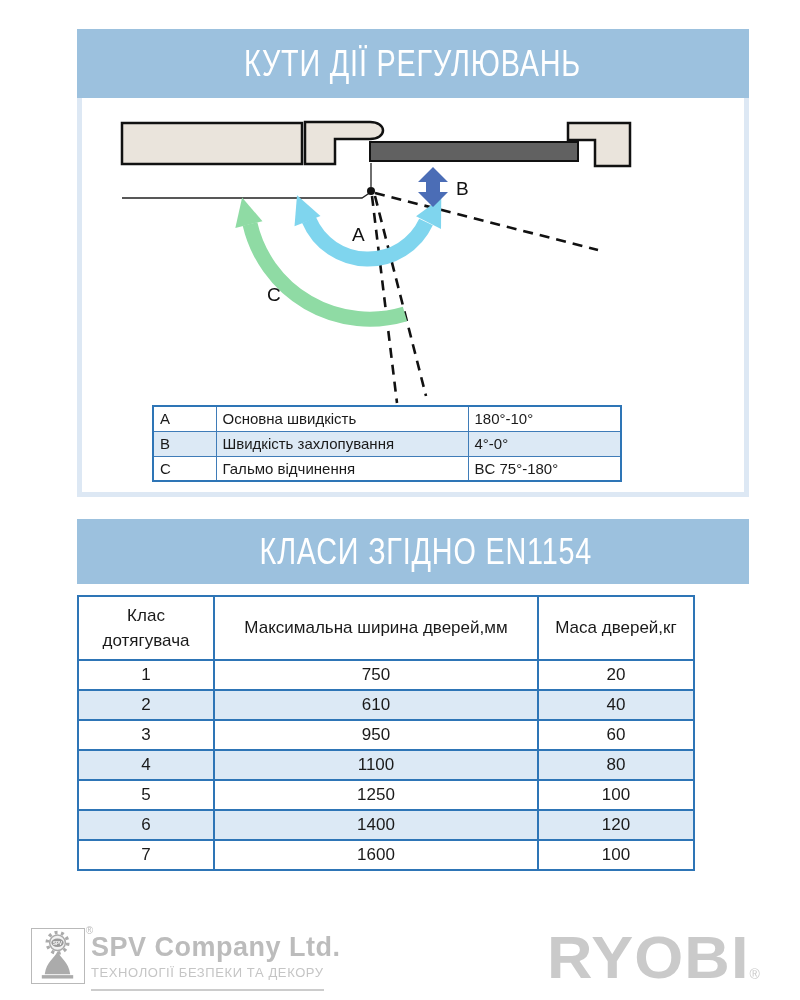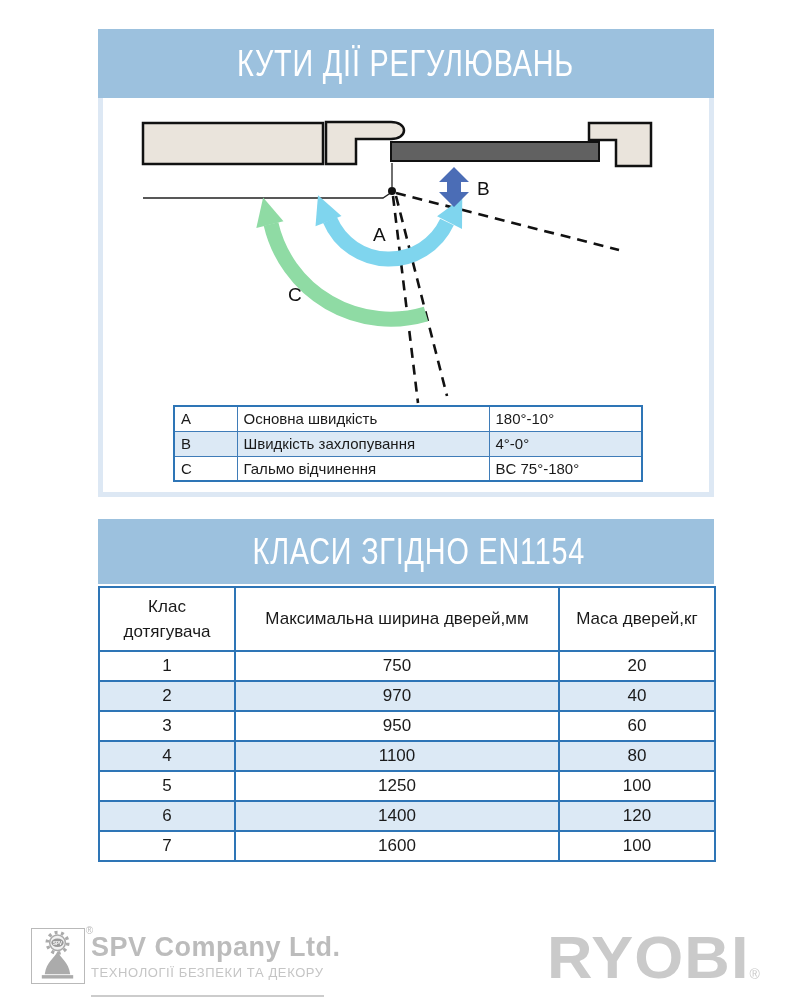--- a/index.html
+++ b/index.html
@@ -1,56 +1,56 @@
 <!DOCTYPE html>
 <html><head>
 <meta charset="utf-8">
 <style>
   * { margin:0; padding:0; box-sizing:border-box; }
   html,body { width:800px; height:1000px; background:#ffffff; font-family:"Liberation Sans", sans-serif; color:#1a1a1a; }
   .page { position:relative; width:800px; height:1000px; background:#fff; overflow:hidden; }
 
   
-  .panel { position:absolute; left:98px; width:616px; }
+  .panel { position:absolute; left:77px; width:672px; }
   .band { height:69px; background:#9cc1de; display:flex; align-items:center; justify-content:center; }
   .band-text { color:#ffffff; font-size:36px; letter-spacing:1px; white-space:nowrap; transform:scaleX(0.80); transform-origin:center; }
   #panel-angles { top:29px; height:468px; }
   #panel-classes { top:519px; }
   #panel-classes .band { height:65px;padding-left:25px; }
 
   .panel-body { position:relative; height:399px; background:#ffffff;
     border-left:5px solid #dde8f4; border-right:5px solid #dde8f4; border-bottom:5px solid #dde8f4; }
 
   .diagram-svg { position:absolute; left:0; top:0; }
 
   
   table { border-collapse:collapse; table-layout:fixed; }
   .abc-table { position:absolute; left:70px; top:307px; width:468px; }
   .abc-table td { border:1.5px solid #3f7cb8; font-size:15px; padding:2px 6px; height:25px; vertical-align:middle; }
   .abc-table { border:2px solid #2e75b6; }
   .abc-table tr.shaded td { background:#dce9f5; }
   .abc-table col.c-key { width:63px; } .abc-table col.c-name { width:252px; } .abc-table col.c-val { width:153px; }
 
   
-  .classes-table { width:616px; margin-top:2px; }
+  .classes-table { width:616px; margin-top:11px; }
   .classes-table th, .classes-table td { border:2px solid #2e75b6; text-align:center; vertical-align:middle; font-weight:normal; font-size:17px; }
   .classes-table th { height:64px; padding:4px 10px; line-height:1.5; }
   .classes-table td { height:30px; }
   .classes-table tr.shaded td { background:#dce9f5; }
   .classes-table col.k1 { width:136px; } .classes-table col.k2 { width:324px; } .classes-table col.k3 { width:156px; }
 
   
   .footer { position:absolute; left:0; top:920px; width:800px; height:80px; }
   .spv-block { position:absolute; left:31px; top:8px; display:flex; }
   .spv-mark { position:relative; width:54px; height:56px; border:1.5px solid #b9b9b9; background:#fff; }
   .spv-reg { position:absolute; left:88px; top:2px; font-size:10px; color:#bdbdbd; }
   .spv-texts { position:absolute; left:60px; top:4px; width:240px; }
   .spv-name { font-size:27px; font-weight:bold; color:#bcbcbc; letter-spacing:0.5px; white-space:nowrap; }
   .spv-tagline { margin-top:1px; font-size:13px; color:#c5c5c5; letter-spacing:0.6px; white-space:nowrap;
-    border-bottom:2px solid #cccccc; padding-bottom:15px; display:inline-block; }
+    border-bottom:2px solid #cccccc; padding-bottom:9px; display:inline-block; }
   .ryobi-block { position:absolute; left:547px; top:8px;text-align:center; }
   .ryobi-name { font-size:60px; font-weight:bold; color:#cacaca; letter-spacing:1px; transform:scaleX(1.05); transform-origin:left; display:inline-block; line-height:1; }
   .ryobi-reg { position:absolute; right:-20px; bottom:6px; font-size:14px; color:#cacaca; }
 </style>
 </head>
 <body>
 
 <div class="page">
 
   <div class="panel" id="panel-angles">
@@ -135,21 +135,21 @@
         </tr>
       </thead>
       <tbody>
         <tr>
           <td>1</td>
           <td>750</td>
           <td>20</td>
         </tr>
         <tr class="shaded">
           <td>2</td>
-          <td>970</td>
+          <td>610</td>
           <td>40</td>
         </tr>
         <tr>
           <td>3</td>
           <td>950</td>
           <td>60</td>
         </tr>
         <tr class="shaded">
           <td>4</td>
           <td>1100</td>

